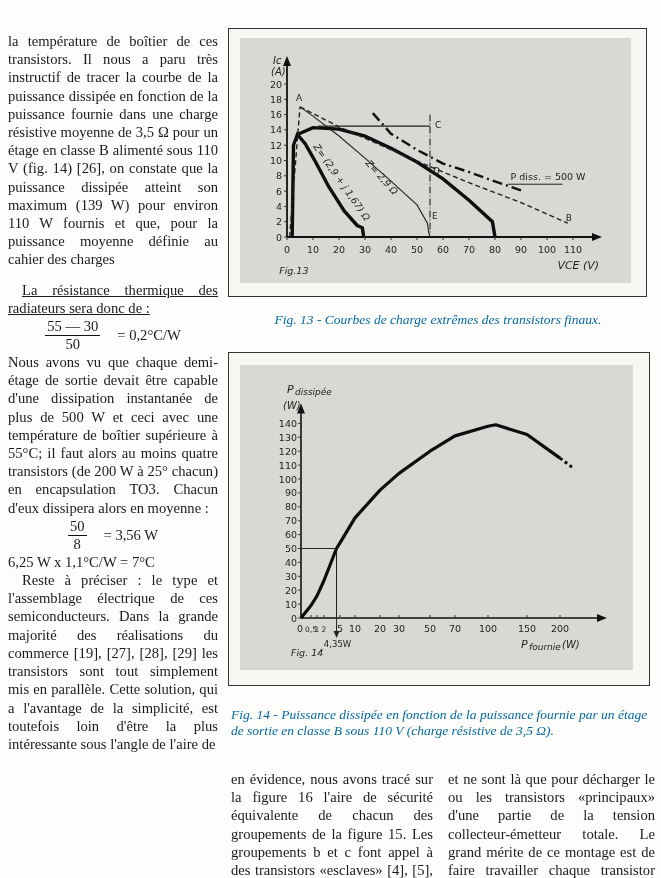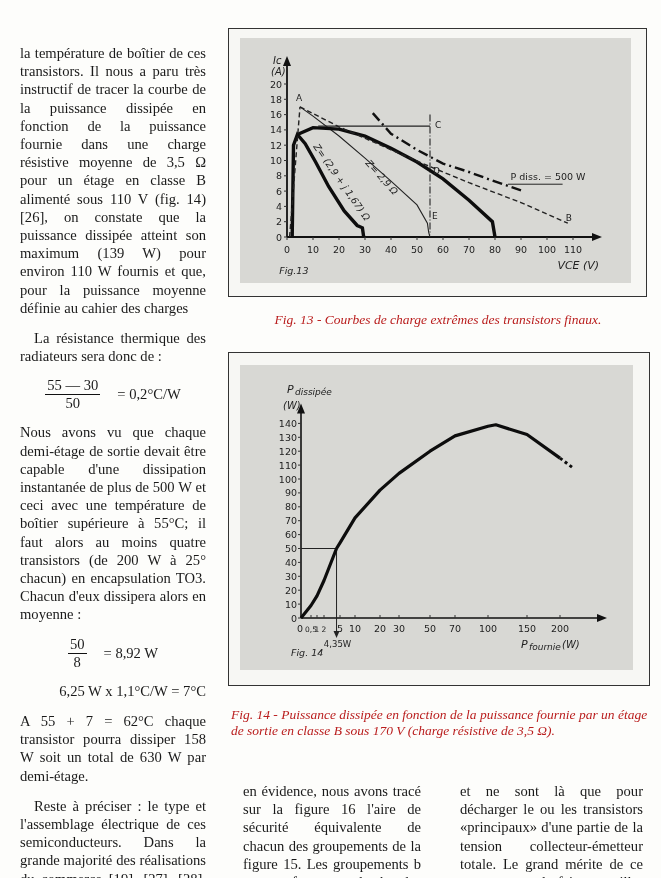--- a/index.html
+++ b/index.html
@@ -1,56 +1,55 @@
 <!DOCTYPE html>
 <html><head>
 <meta charset="utf-8">
 <style>
   html, body { margin:0; padding:0; }
   body {
     width:661px; height:878px; background:#fdfdfb; position:relative; overflow:hidden;
     font-family:"Liberation Serif", "DejaVu Serif", serif; color:#1a1a1a;
   }
   .col { position:absolute; font-size:14.6px; line-height:18.2px; text-align:justify; }
-  .col p { margin:12px; }
+  .col p { margin:0; }
   .col .ind { text-indent:14px; }
   .col .gap { margin-top:8px; }
   .frac { display:flex; align-items:center; justify-content:center; margin:1px 0 1px 0;gap:13px; }
   .frac .fr { display:inline-flex; flex-direction:column; align-items:center; margin-right:4px; }
   .frac .fr .num { border-bottom:1.5px solid #111; padding:0 2px; line-height:17px; }
   .frac .fr .den { line-height:16px; }
-  .center { text-align:right; }
+  .center { text-align:left; }
   .frame { position:absolute; border:1.5px solid #333; background:#f7f7f4; }
   .panel { position:absolute; background:#d8d8d4; }
-  .caption { position:absolute; font-style:italic; font-size:13.5px; line-height:16px; color:#b91c1c; }
+  .caption { position:absolute; font-style:italic; font-size:13.5px; line-height:16px; color:#0369a1; }
   svg text { font-family:"DejaVu Sans", sans-serif; fill:#222; }
 </style>
 </head>
 <body>
 
 <div class="col" style="left:8px; top:32px; width:210px;">
   <p>la température de boîtier de ces transistors. Il nous a paru très instructif de tracer la courbe de la puissance dissipée en fonction de la puissance fournie dans une charge résistive moyenne de 3,5 Ω pour un étage en classe B alimenté sous 110 V (fig. 14) [26], on constate que la puissance dissipée atteint son maximum (139 W) pour environ 110 W fournis et que, pour la puissance moyenne définie au cahier des charges</p>
-  <p class="ind gap" style="margin-top:12px;">La résistance thermique des radiateurs sera donc de :</p>
+  <p class="ind gap" style="margin-top:12px;text-decoration:underline;">La résistance thermique des radiateurs sera donc de :</p>
   <div class="frac">
     <span class="fr">
         <span class="num">55 — 30</span>
         <span class="den">50</span>
       </span>
     <span>= 0,2°C/W</span>
   </div>
   <p>Nous avons vu que chaque demi-étage de sortie devait être capable d'une dissipation instantanée de plus de 500 W et ceci avec une température de boîtier supérieure à 55°C; il faut alors au moins quatre transistors (de 200 W à 25° chacun) en encapsulation TO3. Chacun d'eux dissipera alors en moyenne :</p>
   <div class="frac">
     <span class="fr">
         <span class="num">50</span>
         <span class="den">8</span>
       </span>
-    <span>= 8,92 W</span>
+    <span>= 3,56 W</span>
   </div>
   <p class="center">6,25 W x 1,1°C/W = 7°C</p>
-  <p>A 55 + 7 = 62°C chaque transistor pourra dissiper 158 W soit un total de 630 W par demi-étage.</p>
   <p class="ind">Reste à préciser : le type et l'assemblage électrique de ces semiconducteurs. Dans la grande majorité des réalisations du commerce [19], [27], [28], [29] les transistors sont tout simplement mis en parallèle. Cette solution, qui a l'avantage de la simplicité, est toutefois loin d'être la plus intéressante sous l'angle de l'aire de</p>
 </div>
 
 <div class="frame" style="left:228px; top:28px; width:417px; height:267px;"></div>
 <div class="panel" style="left:240px; top:38px; width:391px; height:245px;"></div>
 <svg id="fig13" style="position:absolute; left:0; top:0;" width="661" height="878">
     <line x1="287" y1="237" x2="598" y2="237" stroke="#111" stroke-width="1.8"></line>
     <polygon points="602,237 592,233 592,241" fill="#111"></polygon>
     <line x1="287" y1="237" x2="287" y2="62" stroke="#111" stroke-width="1.8"></line>
     <polygon points="287,56 283,66 291,66" fill="#111"></polygon>
@@ -193,20 +192,20 @@
     <text x="521" y="648" font-size="11" font-style="italic">P</text>
     <text x="529" y="650" font-size="9" font-style="italic">fournie</text>
     <text x="562" y="648" font-size="10" font-style="italic">(W)</text>
     <text x="291" y="656" font-size="9.5" font-style="italic">Fig. 14</text>
     <polyline points="301,548.5 336.5333333333333,548.5 336.5333333333333,634" fill="none" stroke="#222" stroke-width="1"></polyline>
     <polygon points="336.5333333333333,638 333.5333333333333,631 339.5333333333333,631" fill="#222"></polygon>
     <text x="337.5333333333333" y="647" font-size="8.5" text-anchor="middle">4,35W</text>
     <polyline points="301.0,618.0 311.0,605.5 317.0,595.8 324.0,580.5 336.5,548.5 340.0,542.9 355.0,517.9 380.0,490.1 399.0,473.4 430.0,451.2 455.0,435.9 488.0,426.2 495.8,424.8 527.0,434.5 560.0,458.1" fill="none" stroke="#0d0d0d" stroke-width="3.2" stroke-linejoin="round"></polyline>
     <polyline points="560.0,458.1 573.0,467.9" fill="none" stroke="#0d0d0d" stroke-width="3" stroke-dasharray="3,3"></polyline>
   </svg>
-<div class="caption" style="left:231px; top:707px; width:425px;">Fig. 14 - Puissance dissipée en fonction de la puissance fournie par un étage de sortie en classe B sous 170 V (charge résistive de 3,5 Ω).</div>
+<div class="caption" style="left:231px; top:707px; width:425px;">Fig. 14 - Puissance dissipée en fonction de la puissance fournie par un étage de sortie en classe B sous 110 V (charge résistive de 3,5 Ω).</div>
 
 <div class="col" style="left:231px; top:770px; width:202px;">
   <p>en évidence, nous avons tracé sur la figure 16 l'aire de sécurité équivalente de chacun des groupements de la figure 15. Les groupements b et c font appel à des transistors «esclaves» [4], [5], [20] ainsi nommés parce qu'ils ne</p>
 </div>
 <div class="col" style="left:448px; top:770px; width:207px;">
   <p>et ne sont là que pour décharger le ou les transistors «principaux» d'une partie de la tension collecteur-émetteur totale. Le grand mérite de ce montage est de faire travailler chaque transistor dans une zone où les effets du claquage</p>
 </div>
 
 </body></html>

